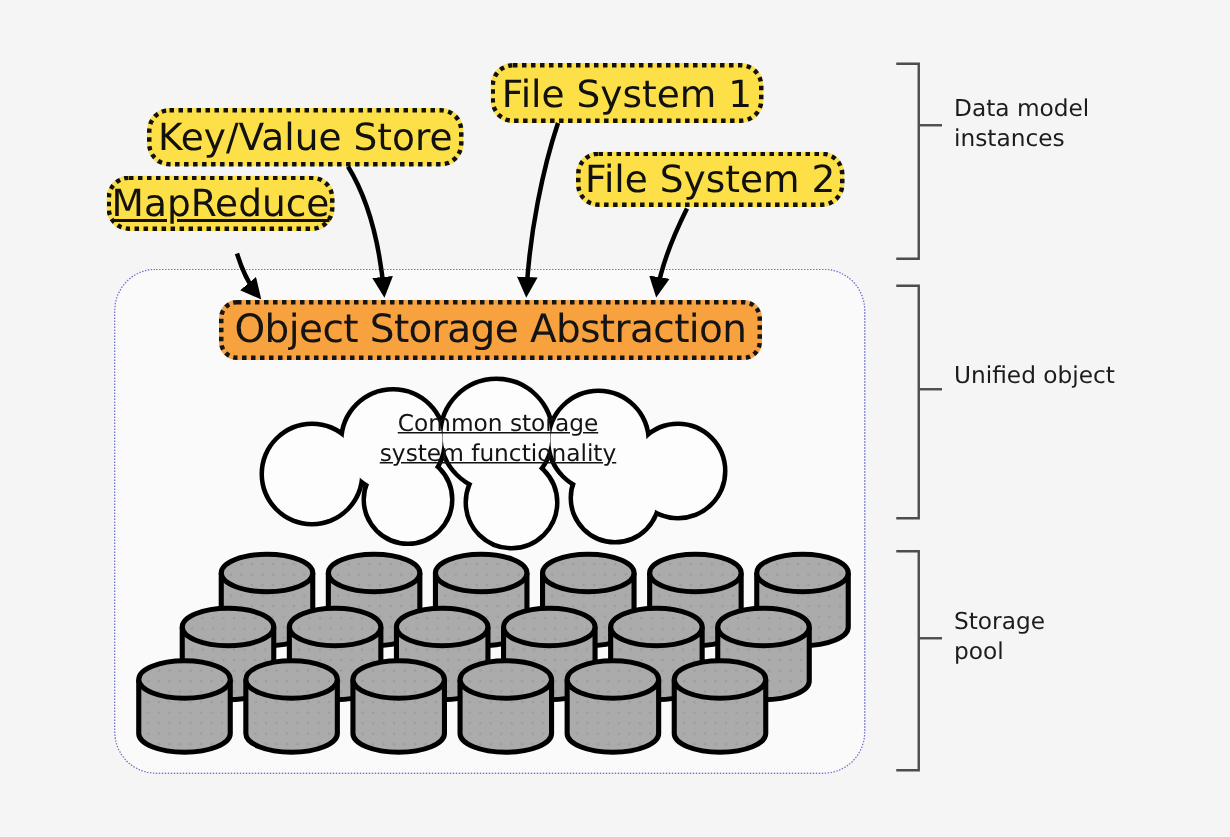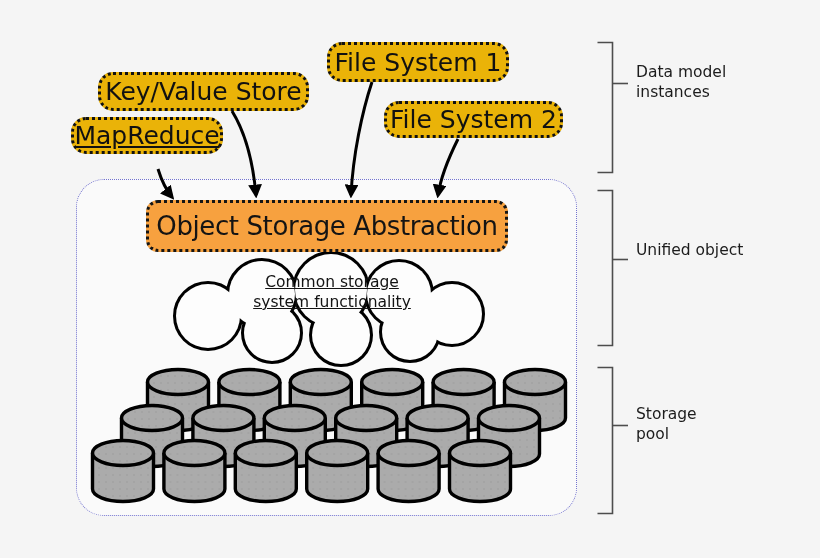--- a/index.html
+++ b/index.html
@@ -26,38 +26,38 @@
     position:absolute;
     left:76px;top:179px;width:501px;height:337px;
     border:1px dotted var(--purple);
     border-radius:28px;
     background:rgba(253,253,254,0.55);
   }
 
   
   .pill{
     position:absolute;
-    background:#eab308;
+    background:#fde047;
     border:3px dotted var(--ink);
     border-radius:15px;
     display:flex;align-items:center;justify-content:center;
     font-size:25px;
     line-height:1;
     white-space:nowrap;
     color:var(--ink);
   }
   .pill.mapreduce{left:71px;top:117px;width:152px;height:37px;text-decoration:underline;}
   .pill.kvstore{left:98px;top:72px;width:211px;height:39px;}
   .pill.fs1{left:327px;top:42px;width:182px;height:40px;}
   .pill.fs2{left:384px;top:101px;width:179px;height:37px;}
 
   
   .abstraction{
     position:absolute;
-    left:146px;top:200px;width:362px;height:52px;
+    left:146px;top:200px;width:362px;height:40px;
     background:var(--orange);
     border:3.5px dotted #151515;
     border-radius:12px;
     display:flex;align-items:center;justify-content:center;
     font-size:26px;
     letter-spacing:-0.4px;
     white-space:nowrap;
     color:#141414;
   }
 

